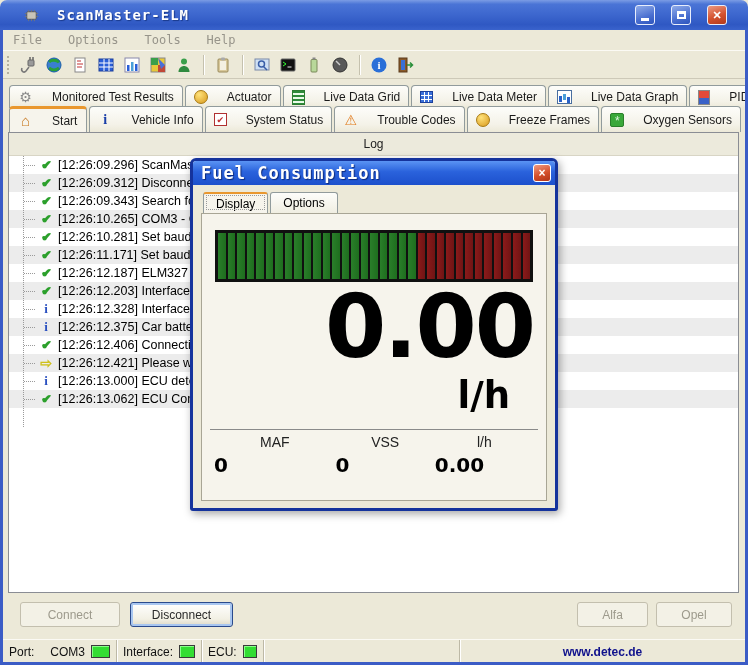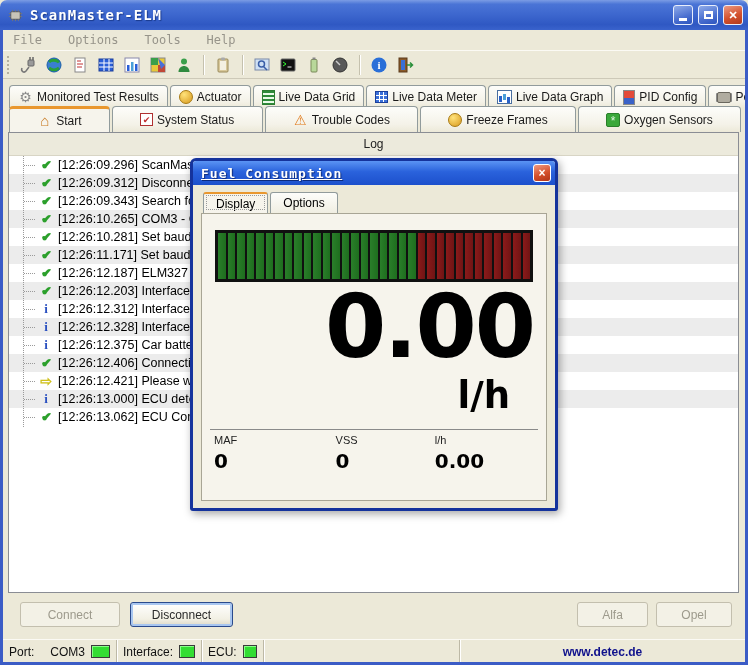--- a/index.html
+++ b/index.html
@@ -6,21 +6,21 @@
   body{width:748px;height:665px;position:relative;overflow:hidden;
        font-family:"Liberation Sans",sans-serif;background:#ece9d8;}
   .window{position:absolute;inset:0;background:#ece9d8;}
   
   .frame{position:absolute;background:#3b5cc6;z-index:5;}
   .frame.left{left:0;top:30px;bottom:0;width:3px;}
   .frame.right{right:0;top:30px;bottom:0;width:3px;}
   .frame.bottom{left:0;right:0;bottom:0;height:3px;}
   
   .titlebar{position:absolute;left:0;top:0;width:748px;height:30px;box-sizing:border-box;
-    border-radius:7px 7px 0 0;padding:0 5px;display:flex;align-items:center;gap:5px;z-index:6;
+    border-radius:7px 7px 0 0;padding:0 21px;display:flex;align-items:center;gap:16px;z-index:6;
     background:linear-gradient(180deg,#7b9ce4 0%,#4a74d6 14%,#3e68cf 46%,#2f58c3 82%,#3a63cc 100%);}
   .title-text{color:#fff;font-weight:bold;font-size:14px;letter-spacing:1px;
     font-family:"DejaVu Sans Mono",monospace;text-shadow:1px 1px 1px #1a3a8c;flex:1;}
   .winbtn{width:20px;height:20px;border:1px solid #e8eefc;border-radius:3px;display:flex;
     align-items:center;justify-content:center;color:#fff;font-size:11px;font-weight:bold;
     box-sizing:border-box;background:linear-gradient(160deg,#8fabe9 0%,#4a6fd0 60%,#2d55be 100%);}
   .winbtn.close{background:linear-gradient(160deg,#ec9a82 0%,#d4522f 55%,#b23a1c 100%);}
   .winbtn .min-glyph{width:8px;height:3px;background:#fff;margin-top:9px;}
   .winbtn .max-glyph{width:9px;height:8px;border:2px solid #fff;border-top-width:3px;box-sizing:border-box;}
   
@@ -31,21 +31,21 @@
   .toolbar{position:absolute;left:3px;top:50px;width:742px;height:29px;box-sizing:border-box;
     border-top:1px solid #fbfaf4;border-bottom:1px solid #cdc9b8;background:#ece9d8;
     display:flex;align-items:center;padding-left:4px;gap:6px;}
   .grip{width:3px;height:18px;border-left:2px dotted #b5b1a0;}
   .tbi{width:20px;height:20px;display:flex;align-items:center;justify-content:center;}
   .tsep{width:1px;height:20px;background:#c5c1ae;box-shadow:1px 0 0 #fff;margin:0 3px;}
   
   .tabs-row{position:absolute;display:flex;gap:2px;z-index:1;}
   .tabs-row.r1{left:9px;top:85px;width:732px;height:23px;}
   .tabs-row.r2{left:9px;top:106px;width:732px;height:26px;z-index:2;}
-  .tab{flex:1 1 auto;display:flex;align-items:center;justify-content:center;gap:4px;
+  .tab{flex:1 1 auto;display:flex;align-items:center;justify-content:center;gap:19px;
     border:1px solid #919b9c;border-bottom:none;border-radius:4px 4px 0 0;box-sizing:border-box;
     background:linear-gradient(180deg,#fdfdfa 0%,#f4f2e8 70%,#ece9d8 100%);
     font-size:12px;color:#1a1a1a;white-space:nowrap;padding:0 8px;cursor:default;}
   .tab.active{background:#f6f4ec;border-top:3px solid #e9972e;font-weight:normal;}
   .ti{width:15px;height:15px;display:inline-flex;align-items:center;justify-content:center;flex:none;}
   .ti-gear::before{content:"\2699";color:#8a8a8a;font-size:14px;}
   .ti-actuator,.ti-freeze{width:12px;height:12px;border-radius:50%;border:1px solid #a87a12;
     background:radial-gradient(circle at 35% 30%,#ffe27a,#d89a1e);}
   .ti-grid-green{width:11px;height:13px;border:1px solid #2e7d32;
     background:repeating-linear-gradient(180deg,#2e8b3a 0 2px,#eafbe8 2px 4px);}
@@ -81,22 +81,22 @@
   .li{width:16px;display:inline-flex;justify-content:center;margin-right:4px;flex:none;}
   .li-check::before{content:"\2714";color:#2ca02c;font-weight:bold;font-size:12px;text-shadow:1px 0 0 #2ca02c;}
   .li-info::before{content:"i";font-family:"Liberation Serif",serif;font-weight:bold;color:#2a50c0;font-size:13px;}
   .li-arrow::before{content:"\21E8";color:#cfc01a;font-weight:bold;font-size:14px;}
   
   .dialog{position:absolute;left:190px;top:158px;width:368px;height:353px;box-sizing:border-box;
     border:3px solid #15339c;border-radius:6px 6px 3px 3px;background:#ece9d8;z-index:10;
     box-shadow:2px 3px 8px rgba(0,0,0,.35);}
   .dlg-title{height:24px;display:flex;align-items:center;padding:0 4px 0 8px;border-radius:3px 3px 0 0;
     background:linear-gradient(180deg,#5a94f4 0%,#2a62dc 45%,#1c50cc 100%);}
-  .dlg-title-text{flex:1;color:#fff;font-weight:bold;font-size:13px;letter-spacing:1px;
-    font-family:"DejaVu Sans Mono",monospace;text-shadow:1px 1px 1px #0c2a7c;text-decoration:underline;}
+  .dlg-title-text{flex:1;color:#fff;font-weight:bold;font-size:17px;letter-spacing:1px;
+    font-family:"DejaVu Sans Mono",monospace;text-shadow:1px 1px 1px #0c2a7c;}
   .dlg-close{width:18px;height:18px;border:1px solid #fff;border-radius:3px;display:flex;box-sizing:border-box;
     align-items:center;justify-content:center;color:#fff;font-size:12px;font-weight:bold;
     background:linear-gradient(160deg,#ef9a80 0%,#d4502c 55%,#b03418 100%);}
   .dlg-body{padding:7px 8px 8px;}
   .dlg-tabs{display:flex;height:21px;margin-left:2px;}
   .dlg-tab{display:flex;align-items:center;justify-content:center;padding:0 12px;font-size:12px;
     border:1px solid #919b9c;border-bottom:none;border-radius:3px 3px 0 0;margin-right:2px;
     background:linear-gradient(180deg,#fdfdfa,#f0eee2);}
   .dlg-tab.active{background:#f6f4ec;border-top:2px solid #e9972e;outline:1px dotted #999;outline-offset:-4px;}
   .dlg-panel{border:1px solid #a8a595;background:#f6f4ec;height:288px;box-sizing:border-box;position:relative;}
@@ -105,21 +105,21 @@
   .big-value{margin-top:0px;text-align:right;padding-right:12px;font-size:88px;font-weight:bold;
     line-height:1.02;color:#000;font-family:"DejaVu Sans",sans-serif;letter-spacing:-2px;}
   .unit{margin-top:2px;text-align:right;padding-right:36px;font-size:37px;font-weight:bold;color:#000;
     font-family:"DejaVu Sans",sans-serif;}
   .dlg-sep{margin:12px 8px 0;border-top:1px solid #8a8a8a;}
   .fields{display:flex;padding:4px 12px 0;}
   .fld{box-sizing:border-box;}
   .fld:nth-child(1){width:38%;}
   .fld:nth-child(2){width:31%;}
   .fld:nth-child(3){width:31%;}
-  .fld .flabel{font-size:11px;color:#222;}
+  .fld .flabel{font-size:14px;color:#222;text-align:center;}
   .fld .fvalue{font-size:20px;font-weight:bold;font-family:"DejaVu Sans",sans-serif;margin-top:3px;}
   
   .xpbtn{position:absolute;height:25px;box-sizing:border-box;border:1px solid #7a7a6e;border-radius:3px;
     background:linear-gradient(180deg,#ffffff 0%,#f2f0e4 70%,#ddd8c6 100%);font-size:12px;color:#2a2a2a;
     font-family:"Liberation Sans",sans-serif;}
   .xpbtn.disabled{border-color:#c3bfae;color:#9d9a8c;background:#f3f1e6;}
   .xpbtn.focused{border:1px solid #2a4a8c;box-shadow:inset 0 0 0 2px #a8c6f0;font-weight:normal;}
   
   .statusbar{position:absolute;left:3px;top:639px;width:742px;height:23px;background:#ece9d8;
     border-top:1px solid #fbfaf4;display:flex;font-size:12px;color:#111;z-index:2;}
@@ -288,20 +288,24 @@
         <span class="ti ti-chip"></span>
         <span>Power</span>
       </div>
     </div>
   <div class="tabs-row r2">
       <div class="tab active">
         <span class="ti ti-home"></span>
         <span>Start</span>
       </div>
       <div class="tab">
+        <span class="ti ti-info-i"></span>
+        <span>Vehicle Info</span>
+      </div>
+      <div class="tab">
         <span class="ti ti-checkbox"></span>
         <span>System Status</span>
       </div>
       <div class="tab">
         <span class="ti ti-warning"></span>
         <span>Trouble Codes</span>
       </div>
       <div class="tab">
         <span class="ti ti-freeze"></span>
         <span>Freeze Frames</span>
@@ -339,24 +343,20 @@
           <span class="li li-check"></span>
           <span class="log-text">[12:26:11.171] Set baudr.</span>
         </div>
         <div class="log-row">
           <span class="li li-check"></span>
           <span class="log-text">[12:26:12.187] ELM327 v1</span>
         </div>
         <div class="log-row">
           <span class="li li-check"></span>
           <span class="log-text">[12:26:12.203] Interface</span>
-        </div>
-        <div class="log-row">
-          <span class="li li-info"></span>
-          <span class="log-text">[12:26:12.312] Interface</span>
         </div>
         <div class="log-row">
           <span class="li li-info"></span>
           <span class="log-text">[12:26:12.328] Interface</span>
         </div>
         <div class="log-row">
           <span class="li li-info"></span>
           <span class="log-text">[12:26:12.375] Car batter</span>
         </div>
         <div class="log-row">

